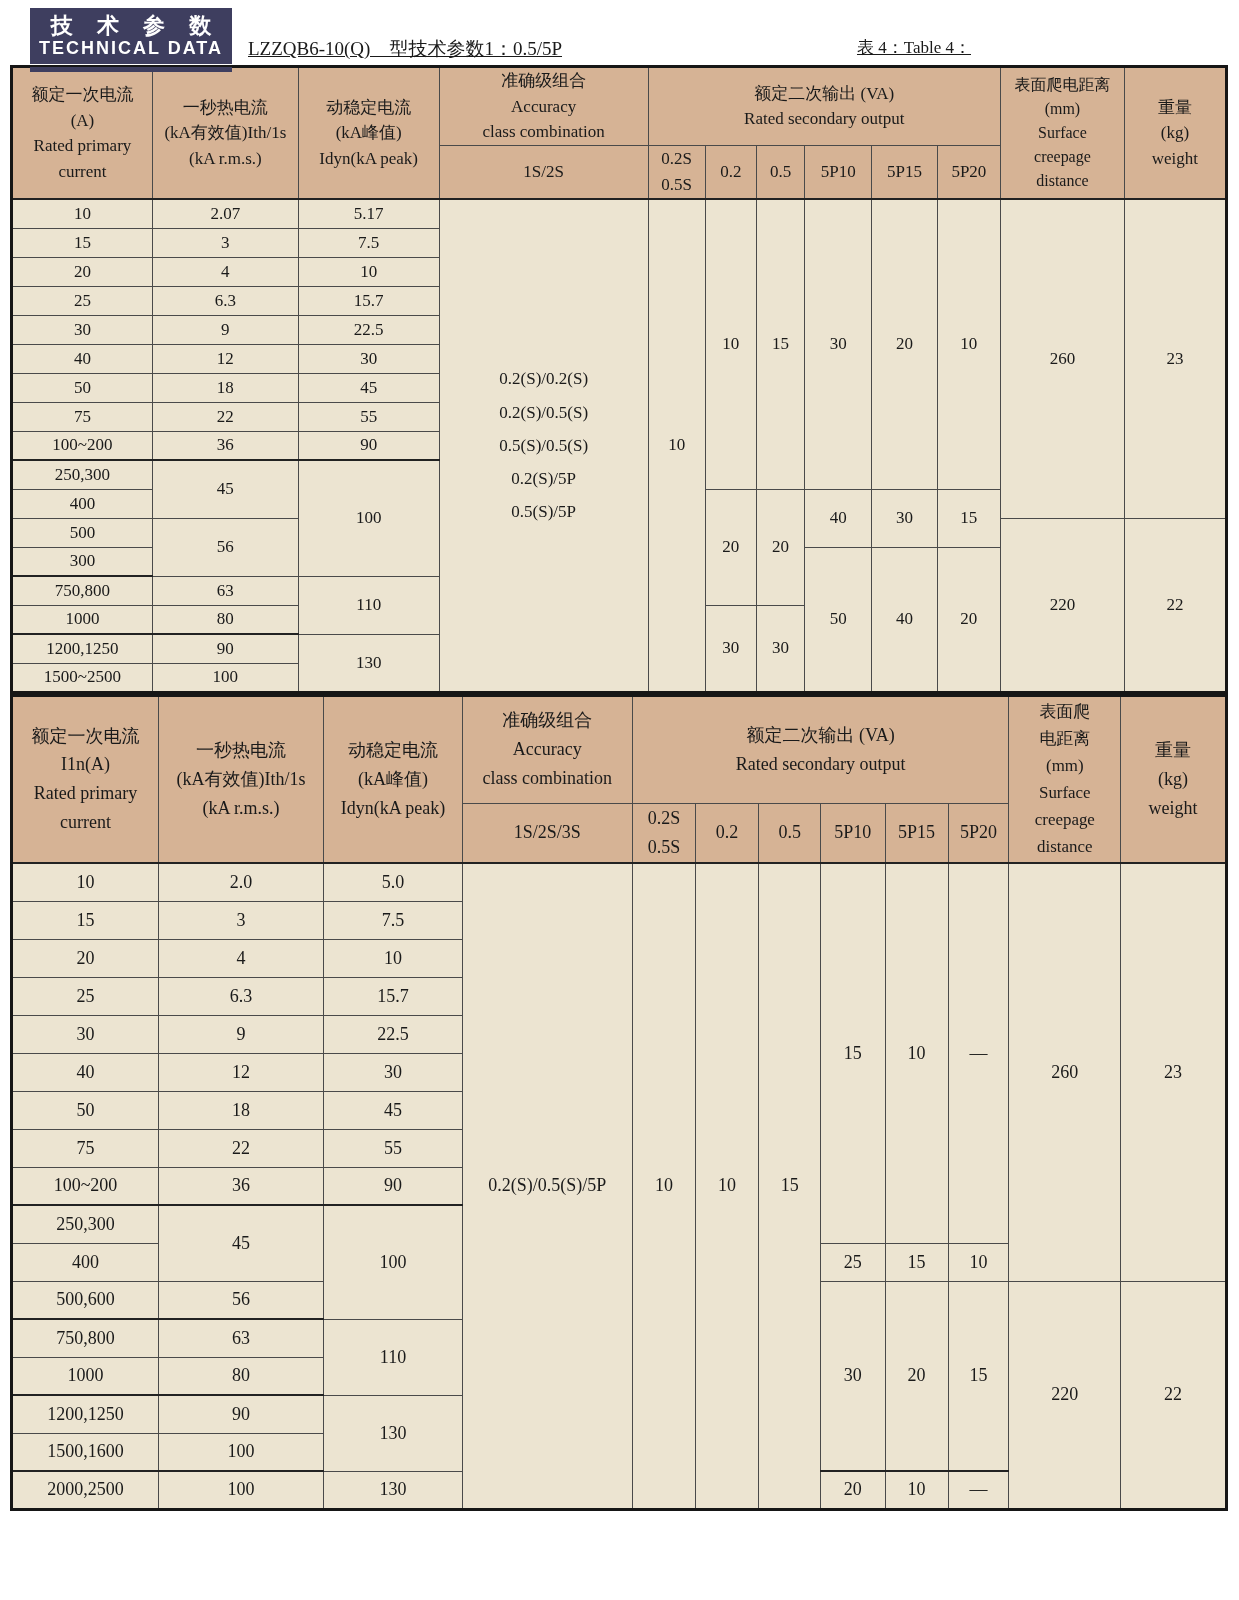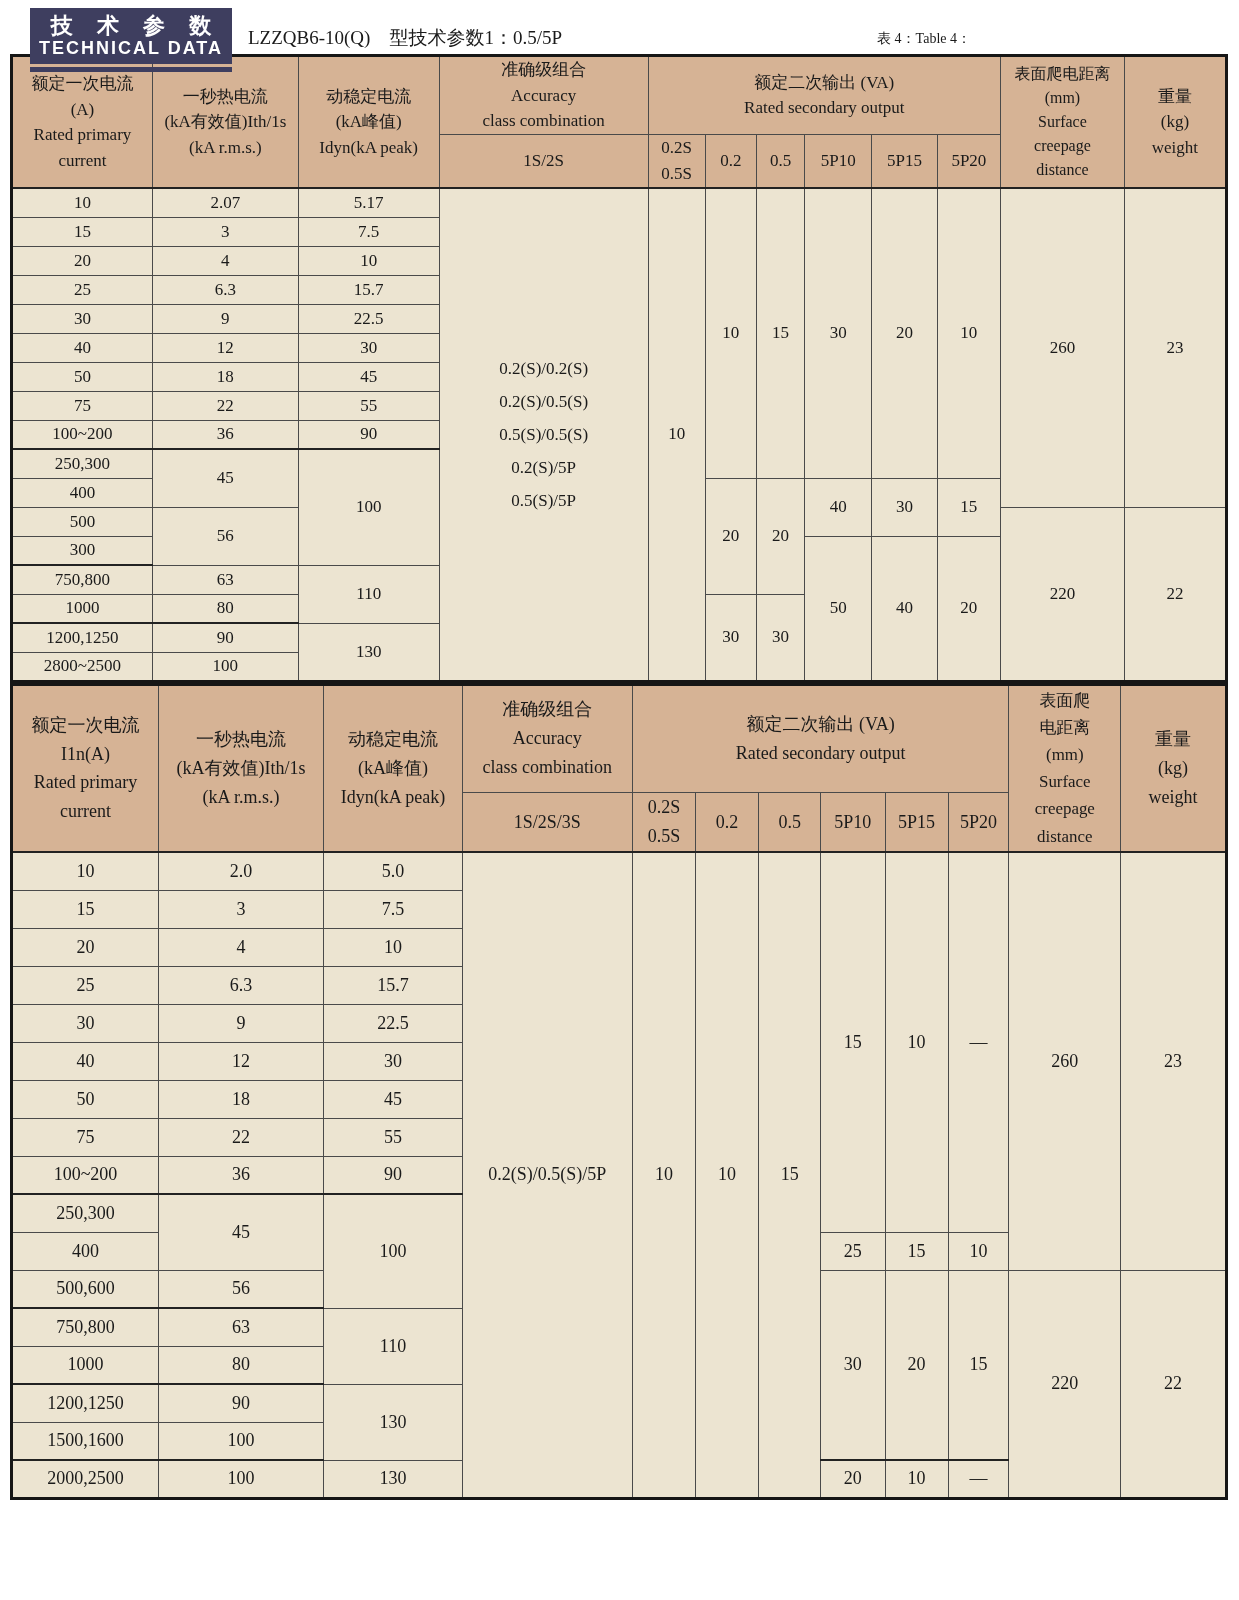--- a/index.html
+++ b/index.html
@@ -23,24 +23,24 @@
     padding:5px 0 4px;font-family:"Liberation Sans",sans-serif;
   }
   .badge-zh{font-size:22px;font-weight:bold;letter-spacing:9px;line-height:1.15;padding-left:9px;}
   .badge-en{font-size:18px;font-weight:bold;letter-spacing:2px;line-height:1.2;}
   .badge-bar{height:5px;background:var(--badge);margin-top:3px;}
   
   .caption-row{
     display:flex;justify-content:space-between;align-items:flex-end;
     margin:0 11px 5px 10px;padding-left:238px;
   }
-  .caption-row.first{padding-top:26px;}
+  .caption-row.first{padding-top:36px;text-decoration:underline;}
   .caption-row.second{margin-top:13px;}
   .caption div{font-size:19px;line-height:1.22;white-space:pre;}
-  .corner{font-size:14px;padding-bottom:1px;}
+  .corner{font-size:17px;padding-bottom:1px;}
   
   table.dt{
     border-collapse:collapse;table-layout:fixed;width:1218px;margin-left:10px;
     background:var(--cream);border:3px solid #161616;
   }
   .dt th,.dt td{
     border:1px solid var(--line);text-align:center;vertical-align:middle;
     padding:0;font-weight:400;overflow:hidden;
   }
   .dt thead th{background:var(--tan);}
@@ -382,21 +382,21 @@
           </td>
           <td>
             <div>90</div>
           </td>
           <td rowspan="2">
             <div>130</div>
           </td>
         </tr>
         <tr>
           <td>
-            <div>2800~2500</div>
+            <div>1500~2500</div>
           </td>
           <td>
             <div>100</div>
           </td>
         </tr>
       </tbody>
     </table>
 
 
   <table id="t1" class="dt">

